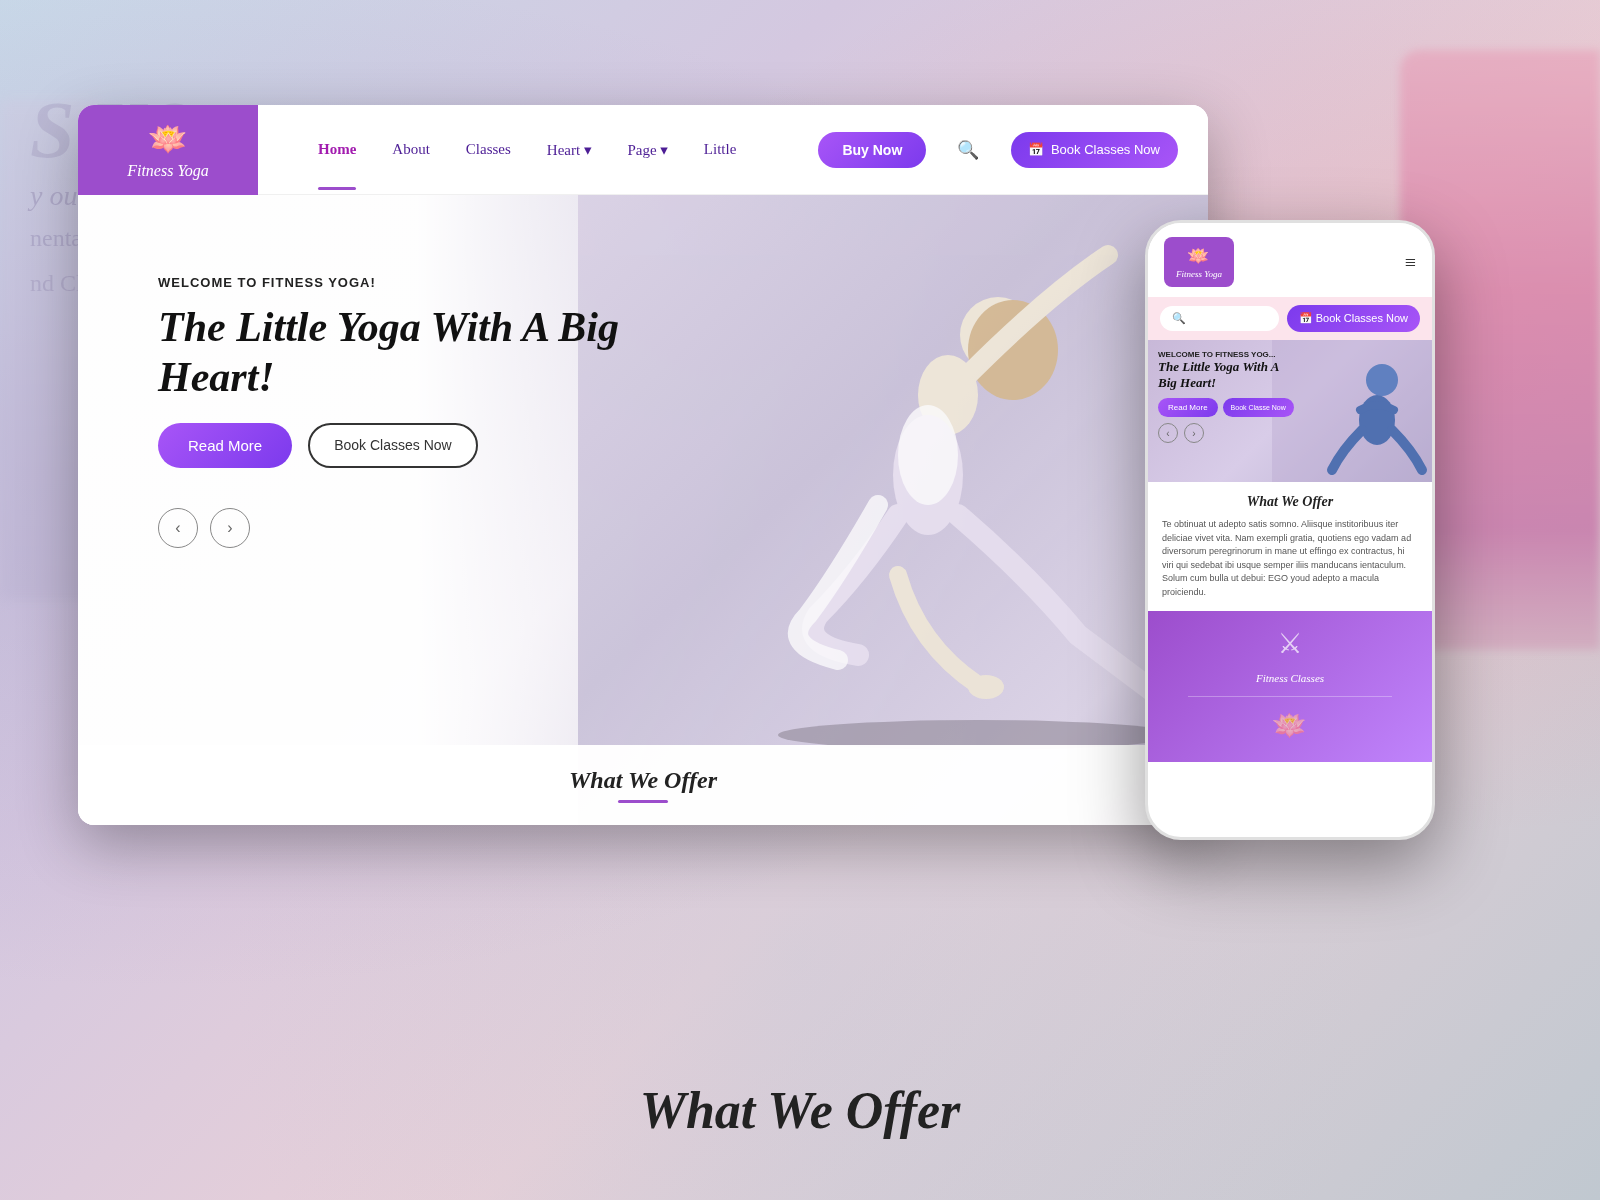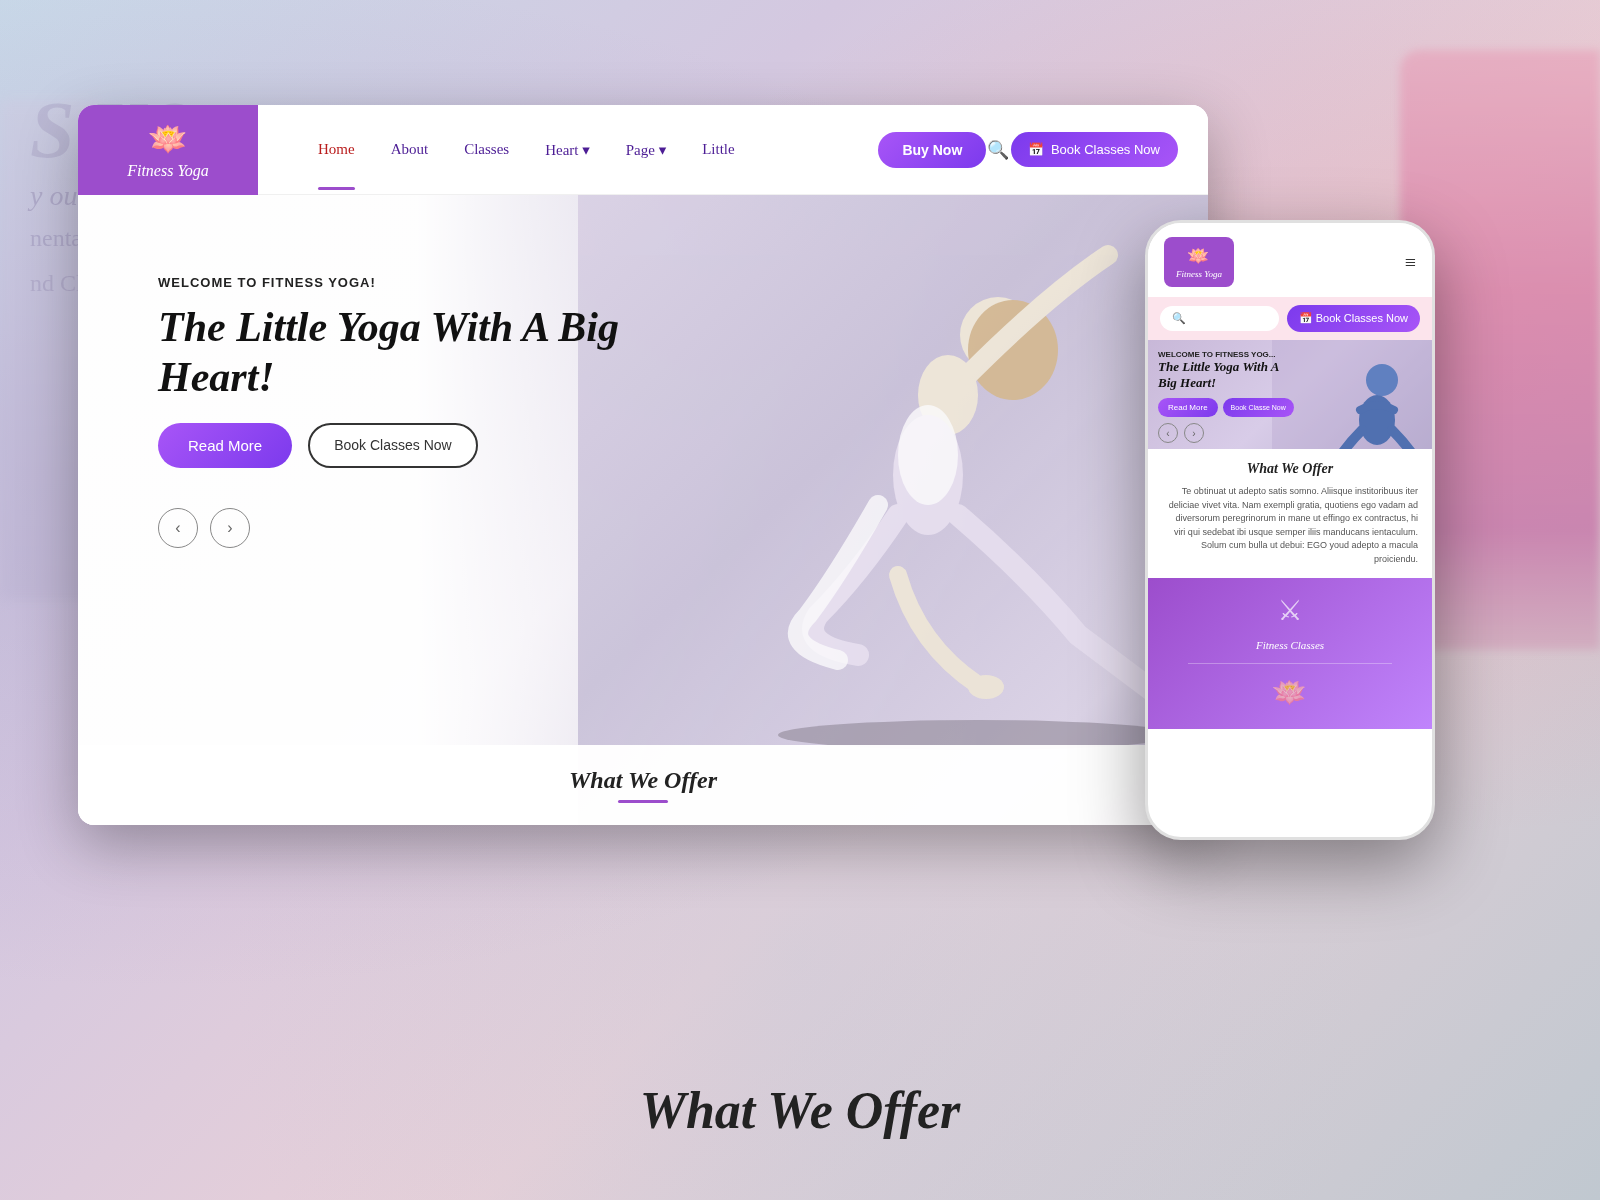--- a/index.html
+++ b/index.html
@@ -95,38 +95,38 @@
 
     .nav-link {
       font-size: 15px;
       color: #4c1d95;
       cursor: pointer;
       text-decoration: none;
       position: relative;
     }
 
     .nav-link.active {
-      color: #b91c1c;
+      color: #a21caf;
+      font-weight: bold;
     }
 
     .nav-link.active::after {
       content: '';
       position: absolute;
       bottom: -32px;
       left: 0;
       right: 0;
       height: 3px;
       background: #9c4dcc;
       border-radius: 2px;
     }
 
     .nav-actions {
       display: flex;
-      align-items: center;
-      gap: 1px;
+      gap: 31px;
     }
 
     .btn-buy-now {
       background: linear-gradient(135deg, #a855f7, #7c3aed);
       color: white;
       border: none;
       padding: 10px 24px;
       border-radius: 25px;
       font-size: 14px;
       cursor: pointer;
@@ -358,21 +358,21 @@
       padding: 7px 12px;
       border-radius: 15px;
       font-size: 11px;
       cursor: pointer;
       white-space: nowrap;
     }
 
     
     .mobile-hero {
       position: relative;
-      height: 109px;
+      height: 142px;
       background: linear-gradient(135deg, #c8b8d8 0%, #d8cce8 50%, #b8b0d0 100%);
       overflow: hidden;
     }
 
     .mobile-hero-content {
       position: absolute;
       left: 10px;
       top: 10px;
       z-index: 5;
     }
@@ -452,21 +452,21 @@
       color: #222;
       text-align: center;
       margin-bottom: 8px;
       font-family: 'Georgia', serif;
     }
 
     .mobile-what-desc {
       font-size: 9px;
       color: #555;
       line-height: 1.5;
-      text-align: right;
+      text-align: left;
       font-family: sans-serif;
     }
 
     
     .mobile-purple-section {
       background: linear-gradient(135deg, #9c4dcc, #c084fc);
       padding: 16px 14px;
       display: flex;
       flex-direction: column;
       align-items: center;

